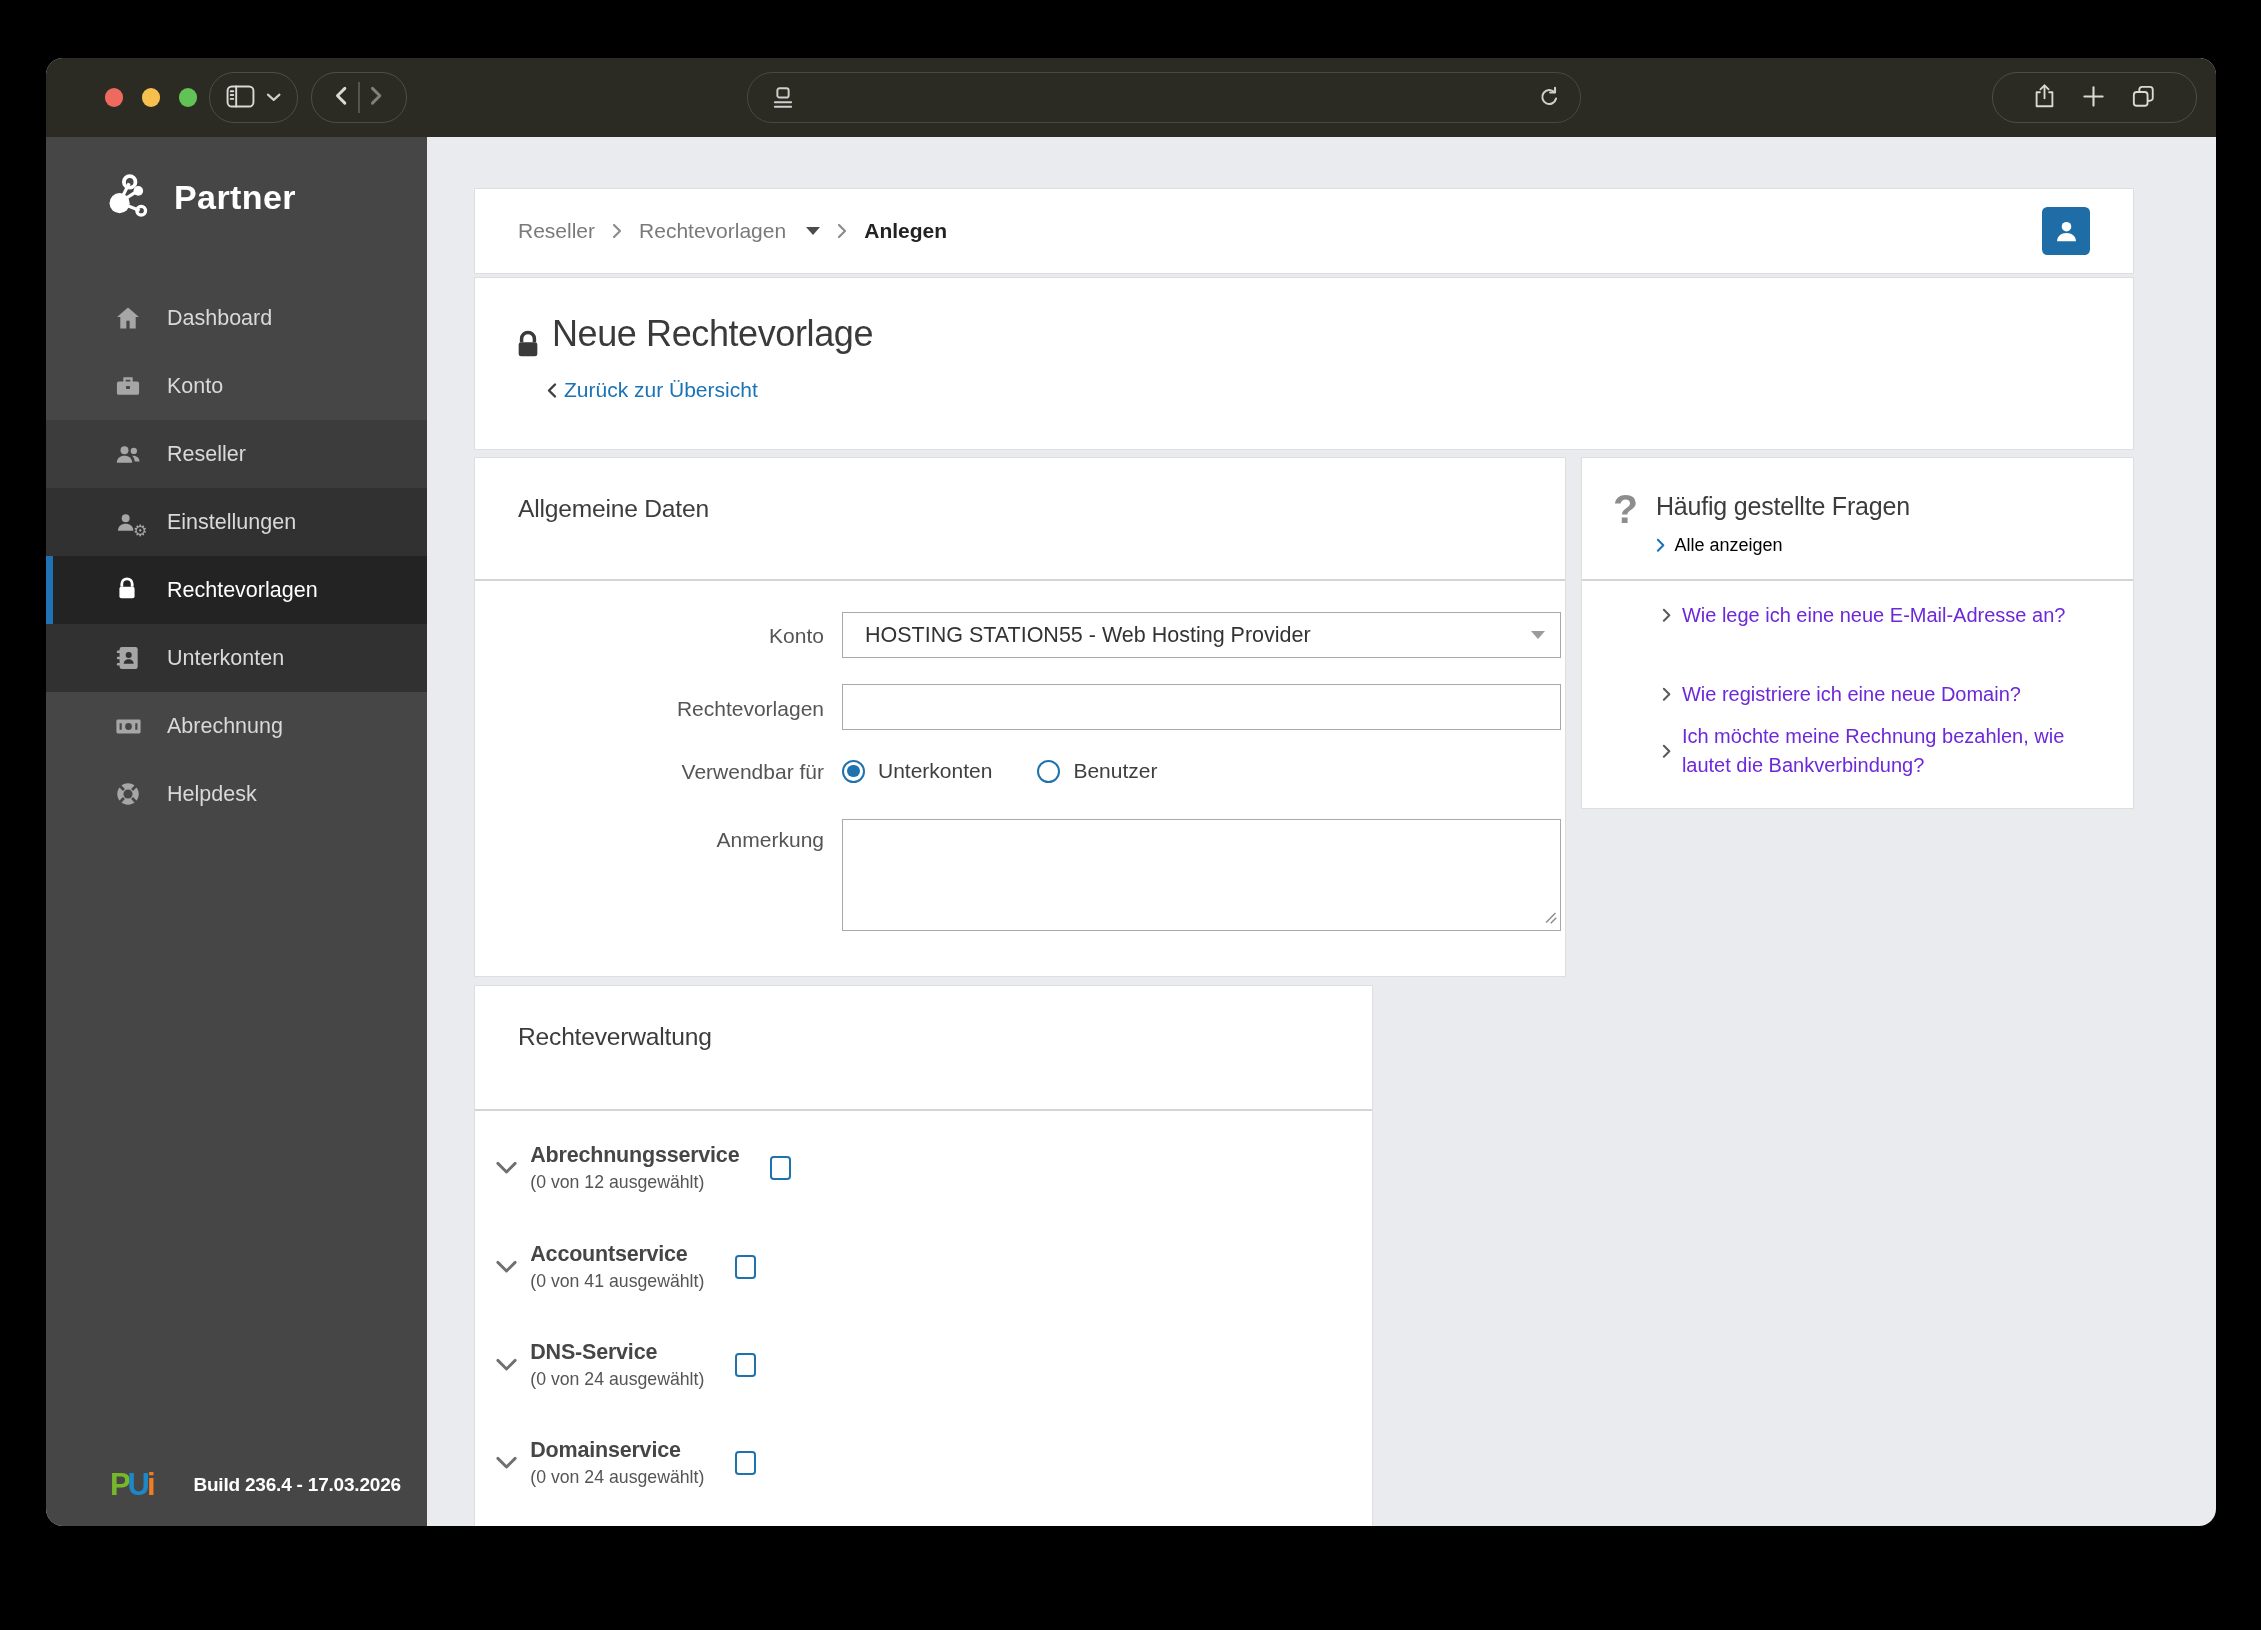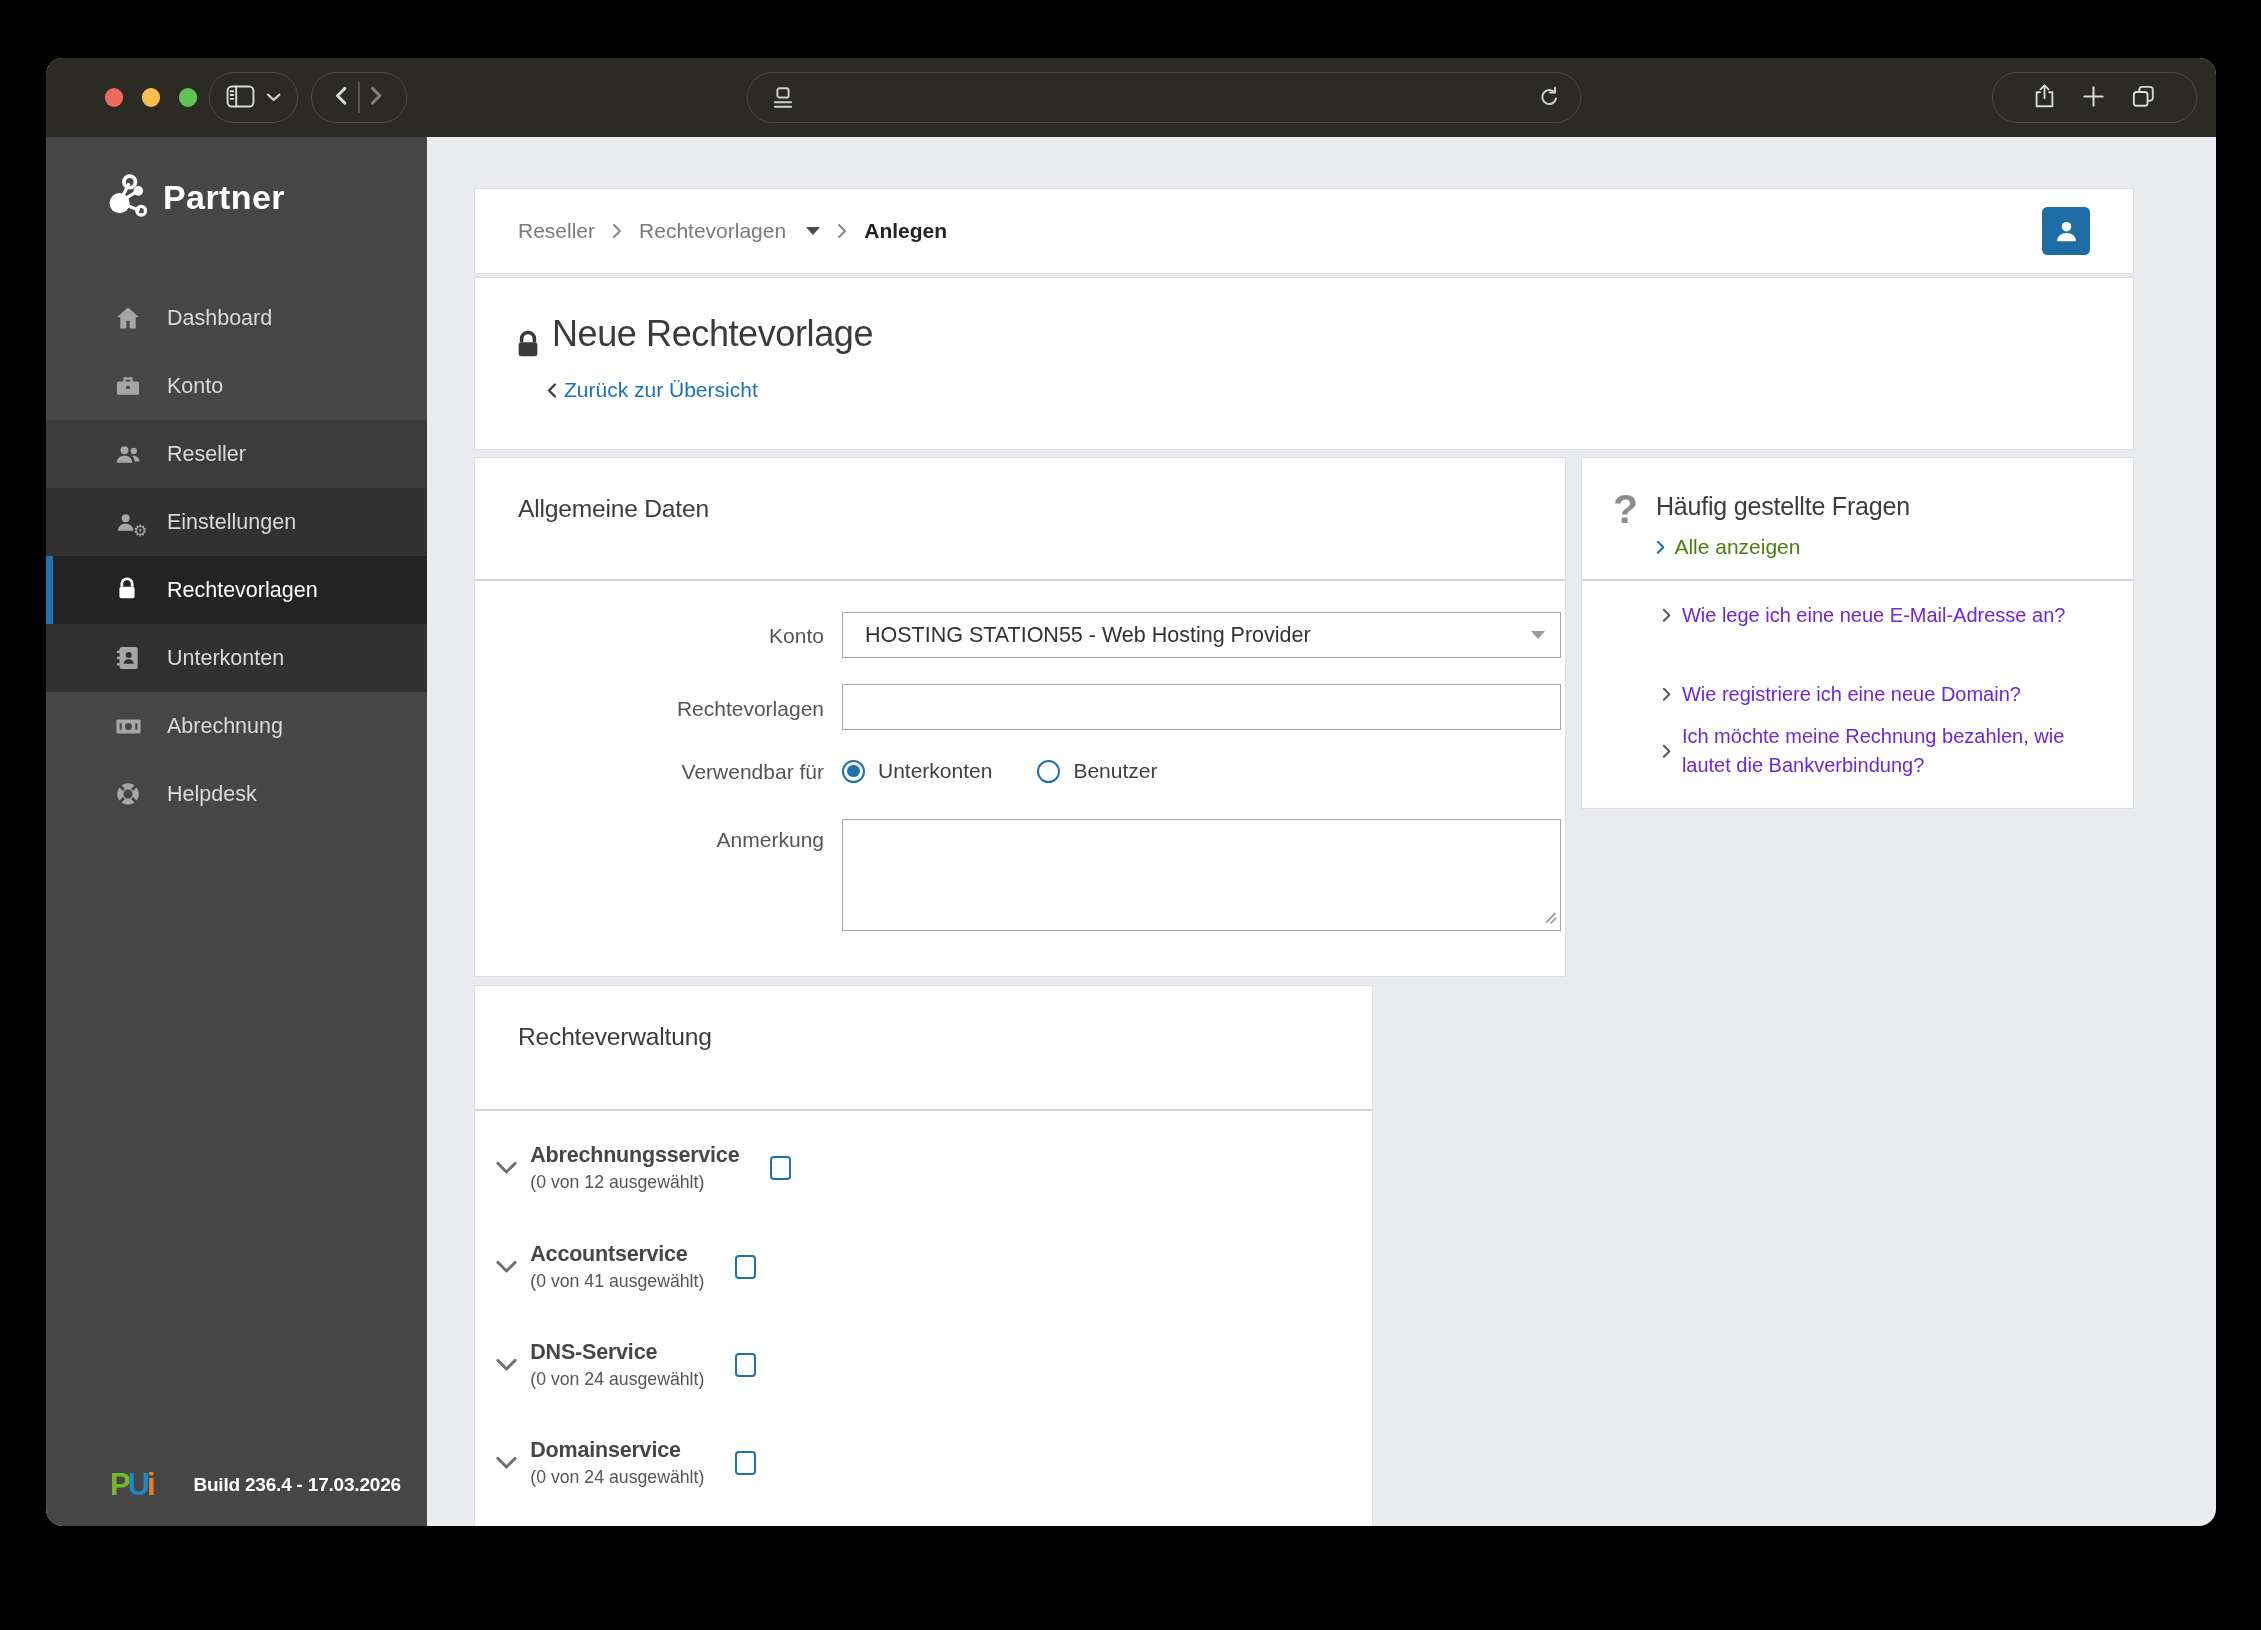--- a/index.html
+++ b/index.html
@@ -19,21 +19,21 @@
   .pill-nav { left:265px; width:96px; gap:0; }
   .nav-divider { width:1.2px; height:31px; background:#55554a; margin:0 10.7px; }
   .addressbar { position:absolute; left:701px; top:14px; width:834px; height:51px;
     border:1.2px solid rgba(255,255,255,0.14); border-radius:25px; }
   .addr-left { position:absolute; left:21.5px; top:11.5px; }
   .addr-right { position:absolute; right:18.4px; top:12.3px; }
   .pill-right { left:1946px; width:205px; gap:26px; }
 
   
   .sidebar { position:absolute; left:0; top:79px; width:381px; bottom:0; background:#464646; }
-  .logo-row { position:absolute; left:60px; top:35px; display:flex; align-items:center; gap:9px;justify-content:flex-end; }
+  .logo-row { position:absolute; left:60px; top:35px; display:flex; align-items:center; gap:20px;justify-content:flex-end; }
   .logo-text { color:#fff; font-size:34px; font-weight:700; letter-spacing:0.4px; }
   .nav-list { position:absolute; top:147px; left:0; right:0; }
   .nav-item { height:68px; display:flex; align-items:center; padding-left:68px; gap:25px;
     color:#d9d9d9; font-size:21.5px; cursor:default; position:relative; }
   .nav-item .ibox { width:28px; height:28px; position:relative; flex:0 0 28px; }
   .nav-item svg { display:block; }
   .shade1 { background:#3c3c3c; }
   .shade2 { background:#313131; }
   .nav-item.active { background:#232323; color:#fff; }
   .nav-item.active::before { content:''; position:absolute; left:0; top:0; bottom:0; width:7px; background:#1f72b4; }
@@ -86,21 +86,21 @@
 
   .right-section { position:absolute; left:20px; display:flex; align-items:center; }
   .rs-text { margin-left:12.3px; }
   .rs-title { font-size:21.5px; font-weight:700; color:#464646; letter-spacing:-0.2px; }
   .rs-count { font-size:17.7px; color:#555; margin-top:3.8px; }
   .rs-checkbox { width:21px; height:24.6px; border:2.3px solid #1f72ae; border-radius:3.8px; margin-left:31px; background:#fff; }
 
   .faq-q-icon { position:absolute; left:31px; top:28px; font-size:41px; font-weight:700; color:#8d8d8d; }
   .faq-h2 { position:absolute; left:74px; top:34px; font-size:25px; color:#3c3c3c; letter-spacing:-0.2px; }
   .faq-showall { position:absolute; left:74px; top:77px; display:flex; align-items:center; gap:9.2px; }
-  .faq-showall span { font-size:21px; color:#4d7c0f; }
+  .faq-showall span { font-size:18px; color:#000000; }
   .faq-item { position:absolute; left:80px; display:flex; align-items:center; gap:10.7px; width:453px; }
   .faq-item span { font-size:20px; color:#6d28d9; line-height:29px; }
   .faq-item svg { flex:0 0 auto; }
 </style>
 </head>
 <body>
 
 <div class="window">
 
   <div class="titlebar">

